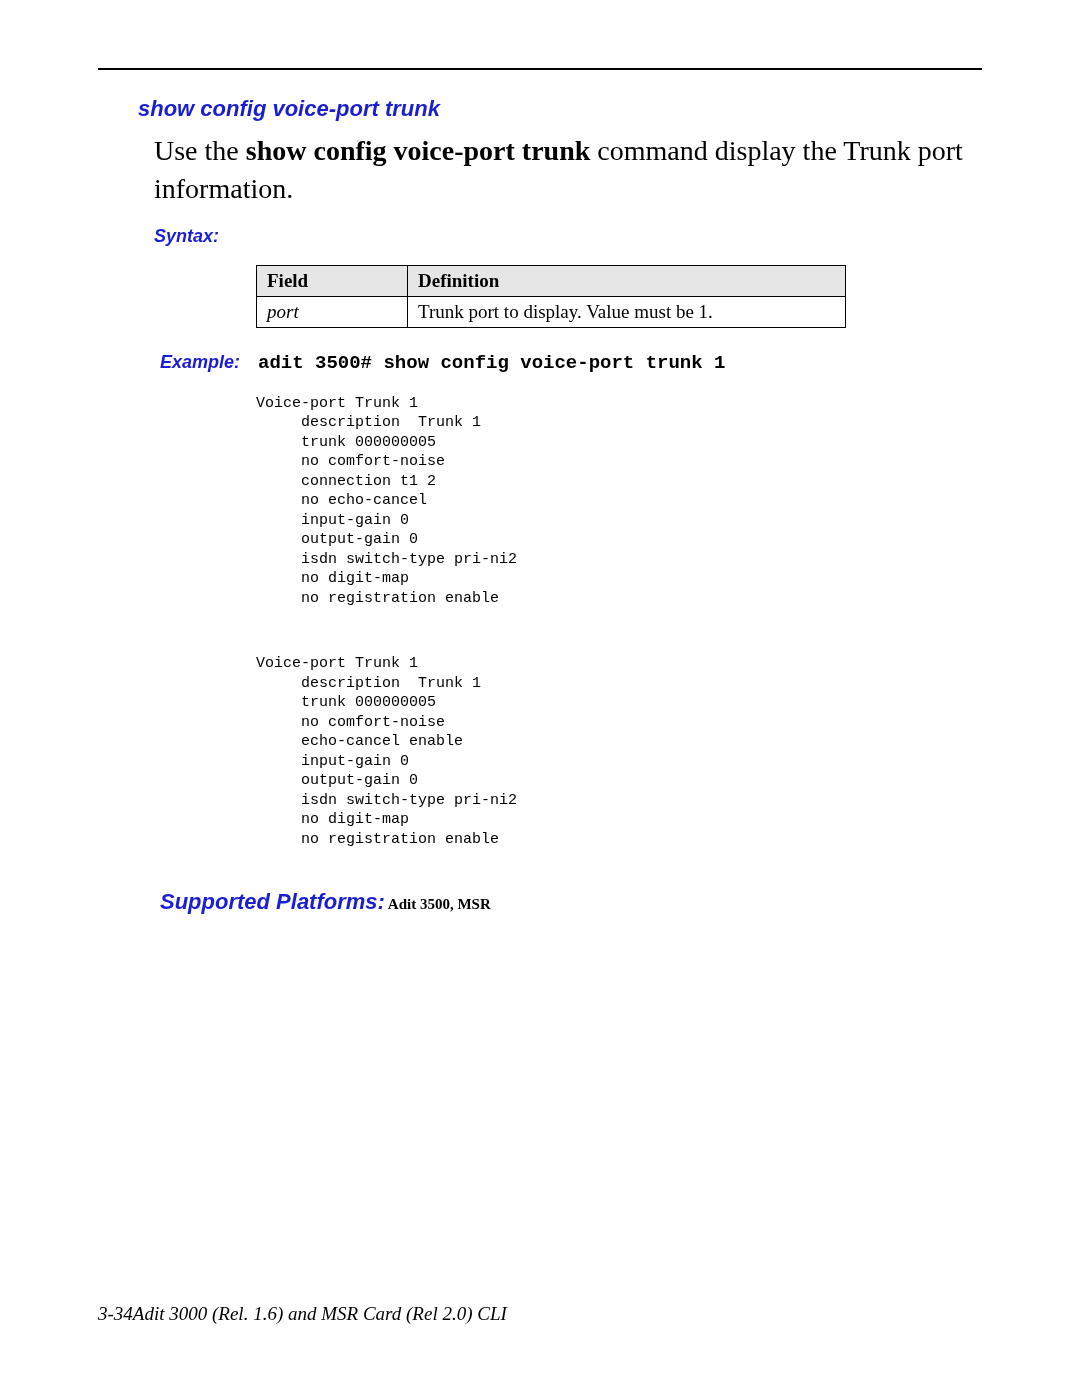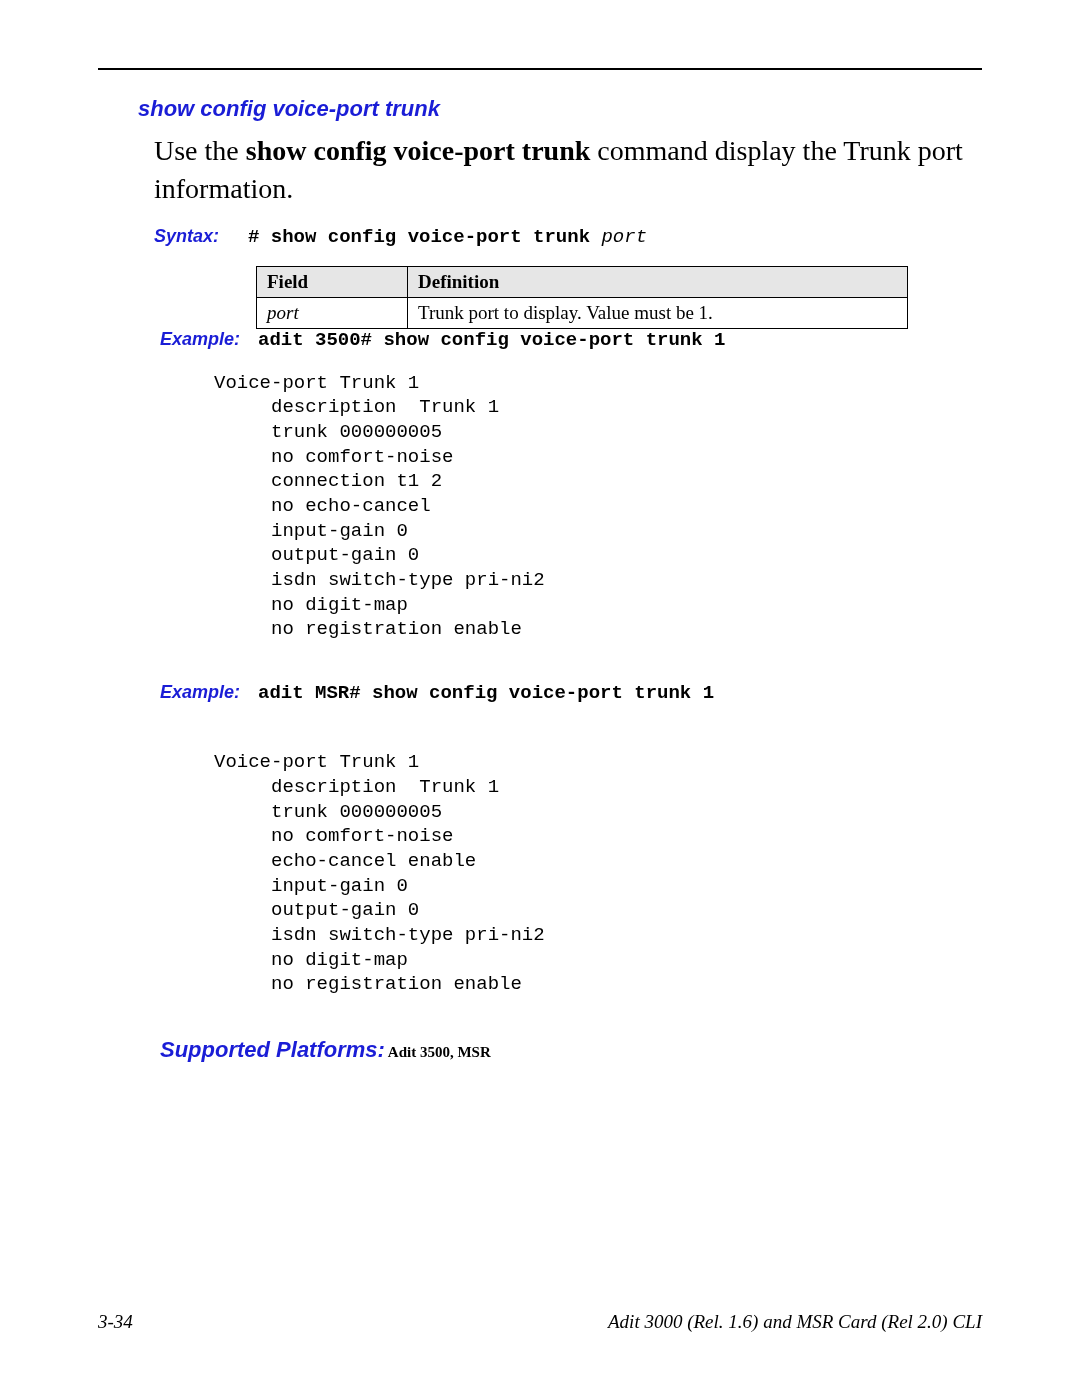--- a/index.html
+++ b/index.html
@@ -66,21 +66,22 @@
       font-size: 19px;
       white-space: pre;
     }
     .mono .param {
       font-weight: normal;
       font-style: italic;
     }
     table.def-table {
       border-collapse: collapse;
       margin-left: 118px;
-      width: 652px;
+      margin-bottom: 24px;
+      width: 590px;
     }
     table.def-table th, table.def-table td {
       border: 1px solid #000;
       text-align: left;
       padding: 4px 10px;
       font-size: 19px;
     }
     table.def-table th {
       background: #e6e6e6;
       font-weight: bold;
@@ -91,23 +92,23 @@
     }
     .example-block {
       margin-left: 22px;
       margin-bottom: 14px;
     }
     .example-block .label {
       display: inline-block;
     }
     pre.output {
       font-family: 'Courier New', Courier, monospace;
-      font-size: 19px;
+      font-size: 15px;
       font-weight: normal;
-      margin: 20px 0 40px 76px;
+      margin: 20px 0 40px 118px;
       line-height: 1.3;
       white-space: pre;
     }
     .supported-label {
       font-family: Arial, Helvetica, sans-serif;
       font-style: italic;
       font-weight: bold;
       color: #1a1dd6;
       font-size: 22px;
     }
@@ -118,25 +119,24 @@
     }
     .supported-value {
       font-family: 'Times New Roman', Times, serif;
       font-weight: bold;
       font-style: normal;
       color: #000;
       font-size: 15px;
     }
     .footer {
       position: absolute;
-      bottom: 64px;
+      bottom: 72px;
       left: 98px;
       right: 98px;
       display: flex;
-      justify-content: space-between;
       font-style: italic;
       font-size: 19px;
     }
   </style>
 </head>
 <body>
 
 <div class="page">
 
   <hr class="header-rule">
@@ -144,21 +144,20 @@
   <div class="content">
 
     <h2 class="section-title">show config voice-port trunk</h2>
 
     <p class="body-text">
       <span>Use the </span><b>show config voice-port trunk</b><span> command display the Trunk port information.</span>
     </p>
 
     <div class="label-row">
       <span class="label">Syntax:</span>
-      <span class="mono"><span># show config voice-port trunk </span><span class="param">port</span></span>
     </div>
 
     <table class="def-table">
       <thead>
         <tr>
           <th>Field</th>
           <th>Definition</th>
         </tr>
       </thead>
       <tbody>
@@ -179,24 +178,20 @@
      trunk 000000005
      no comfort-noise
      connection t1 2
      no echo-cancel
      input-gain 0
      output-gain 0
      isdn switch-type pri-ni2
      no digit-map
      no registration enable</pre>
 
-    <div class="example-block">
-      <span class="label">Example:</span>
-      <span class="mono">adit MSR# show config voice-port trunk 1</span>
-    </div>
 
     <pre class="output" style="margin-top:46px;">Voice-port Trunk 1
      description  Trunk 1
      trunk 000000005
      no comfort-noise
      echo-cancel enable
      input-gain 0
      output-gain 0
      isdn switch-type pri-ni2
      no digit-map

